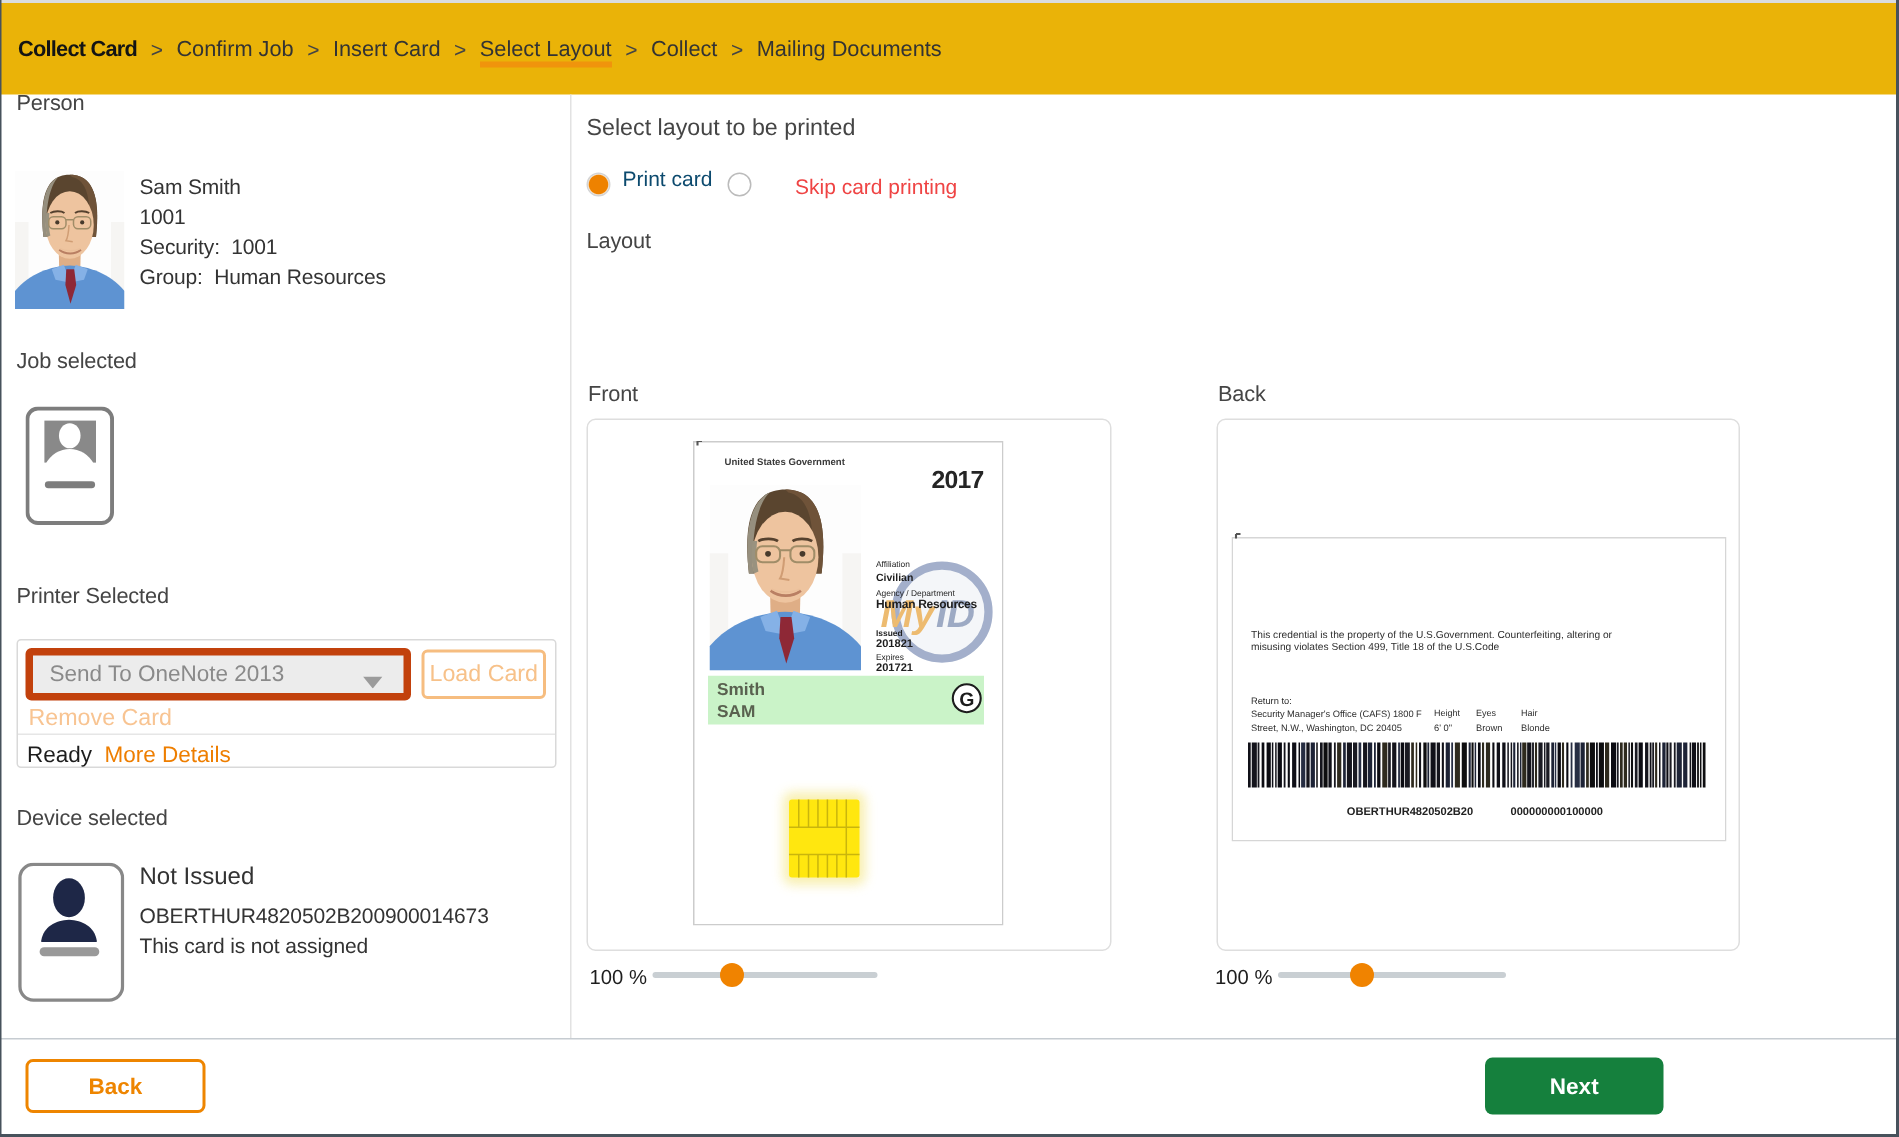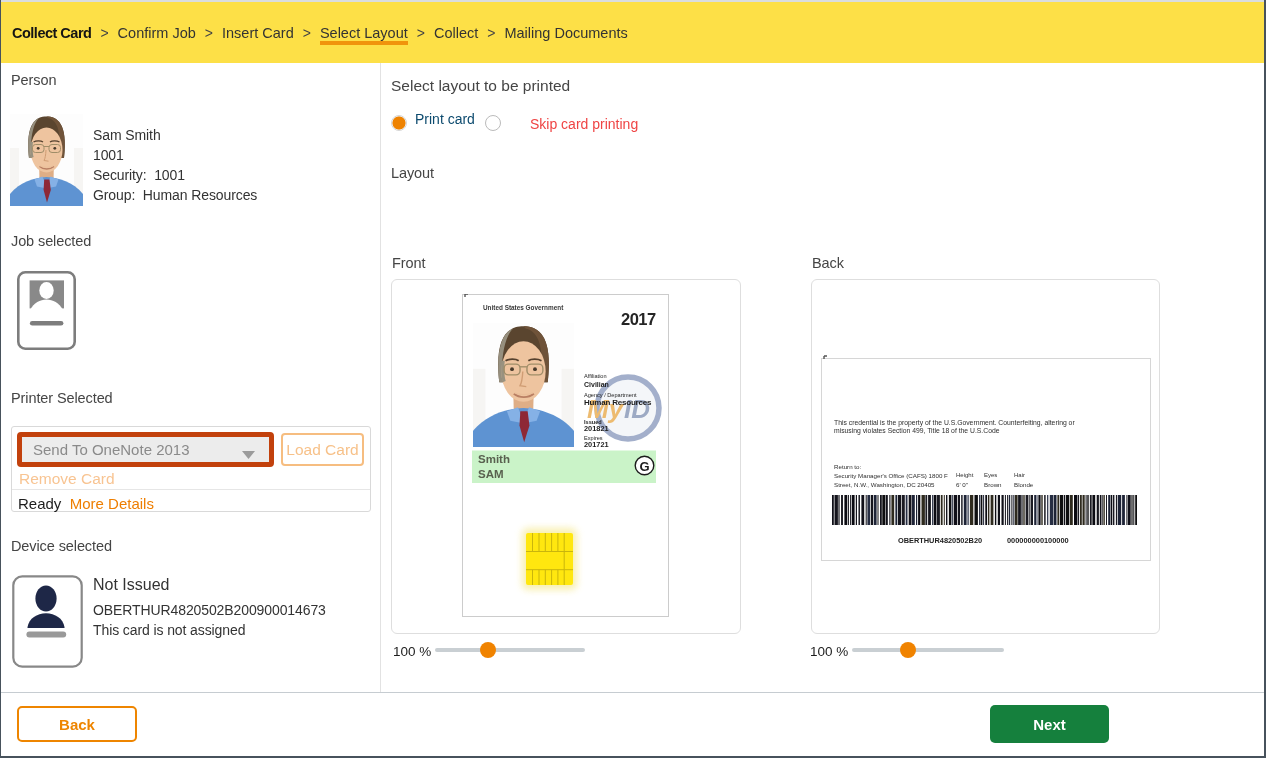--- a/index.html
+++ b/index.html
@@ -1,18 +1,18 @@
 <!DOCTYPE html>
 <html><head><meta charset="utf-8">
 <style>
 * { margin:0; padding:0; box-sizing:border-box; }
 body { font-family:"Liberation Sans", sans-serif; }
 #page { position:relative; width:1266px; height:758px; background:#ffffff; overflow:hidden; }
 .edge { position:absolute; background:#47525c; }
-#topbar { position:absolute; left:0; top:0; width:1266px; height:63px; background:#fde047; border-top:2px solid #dadddf; }
+#topbar { position:absolute; left:0; top:0; width:1266px; height:63px; background:#eab308; border-top:2px solid #dadddf; }
 #crumbs { position:absolute; left:12px; top:0; height:61px; display:flex; align-items:center; font-size:14.5px; color:#333; white-space:nowrap; }
 #crumbs .sep { margin:0 9px; color:#444; font-size:14px; }
 #crumbs .cur { position:relative; }
 #crumbs .cur:after { content:""; position:absolute; left:0; right:0; bottom:-4px; height:3.5px; background:#f0940c; }
 .seclab { position:absolute; font-size:14.5px; color:#454545; letter-spacing:-0.1px; }
 .tblock { position:absolute; font-size:14px; color:#333; line-height:20px; white-space:nowrap; letter-spacing:-0.1px; }
 .btn { position:absolute; display:flex; align-items:center; justify-content:center; font-size:15px; font-weight:bold; border-radius:5px; }
 .btn.ghost { border:2px solid #ee8500; color:#ee8500; background:#fff; }
 </style></head>
 <body>
@@ -29,21 +29,21 @@
         <span class="sep">&gt;</span>
         <span>Collect</span>
         <span class="sep">&gt;</span>
         <span>Mailing Documents</span>
     </div>
   </div>
 
   <div style="position:absolute;left:380px;top:63px;width:1px;height:629px;background:#e2e2e2"></div>
   <div style="position:absolute;left:0;top:692px;width:1266px;height:1px;background:#c6ccd1"></div>
 
-  <div class="seclab" style="left:11px;top:72px">Person</div>
+  <div class="seclab" style="left:11px;top:61px">Person</div>
   <div style="position:absolute;left:10px;top:114px;width:73px;height:92px"><svg x="0" y="0" width="73" height="92" viewBox="0 0 73 92" preserveAspectRatio="none">
 <rect width="73" height="92" fill="#fdfdfd"></rect>
 <rect x="0" y="34" width="9" height="58" fill="#f6f5f3"></rect>
 <rect x="64" y="34" width="9" height="58" fill="#f6f5f3"></rect>
 <path d="M29,46 L44,46 L43.5,67 C40,70.5 33,70.5 29.5,67 Z" fill="#dfae86"></path>
 <path d="M0,92 L0,80 C10,68 24,63.5 36.5,63 C49,63.5 63,68 73,80 L73,92 Z" fill="#5e93d2"></path>
 <path d="M24.5,65.5 L32.5,62.5 L37,74.5 L27,72.5 Z" fill="#85b1e6"></path>
 <path d="M48.5,65.5 L40.5,62.5 L36,74.5 L46,72.5 Z" fill="#85b1e6"></path>
 <path d="M34.2,65.5 L39.5,65.5 L40.8,76 L37,88.5 L33.6,76 Z" fill="#8e2836"></path>
 <path d="M19,44 C15,9 26,2.5 36.5,2.5 C47,2.5 58,9 54,44 Z" fill="#5a452f"></path>
@@ -55,21 +55,21 @@
 <rect x="39" y="30.5" width="11.5" height="8" rx="3" fill="none" stroke="#a08d68" stroke-width="1"></rect>
 <path d="M34,32.5 L39,32.5" stroke="#a08d68" stroke-width="1" fill="none"></path>
 <circle cx="28.2" cy="34.3" r="1.4" fill="#473a2c"></circle>
 <circle cx="44.8" cy="34.3" r="1.4" fill="#473a2c"></circle>
 <path d="M23.5,28 C26,26.5 31,26.5 33,28" stroke="#55412e" stroke-width="1.3" fill="none"></path>
 <path d="M40,28 C42,26.5 47,26.5 49.5,28" stroke="#55412e" stroke-width="1.3" fill="none"></path>
 <path d="M36,36 C35.7,41 35.2,44.5 34,46.5 L38.5,47.2" stroke="#d09d74" stroke-width="1" fill="none"></path>
 <path d="M29.5,52.5 C33.5,55.8 40,55.8 44,52.5" stroke="#b97f63" stroke-width="1.4" fill="none"></path>
 <path d="M30,51.8 C33.5,53.6 40,53.6 43.5,51.8" stroke="#eabf9a" stroke-width="0.9" fill="none"></path>
 </svg></div>
-  <div class="tblock" style="left:93px;top:125px">Sam Smith<br>1001<br>Security:&nbsp; 1001<br>Group:&nbsp; Human Resources</div>
+  <div class="tblock" style="left:93px;top:114px">Sam Smith<br>1001<br>Security:&nbsp; 1001<br>Group:&nbsp; Human Resources</div>
 
   <div class="seclab" style="left:11px;top:233px">Job selected</div>
   <svg style="position:absolute;left:17px;top:271px" width="59" height="79" viewBox="0 0 59 79">
 <rect x="1.3" y="1.3" width="56.4" height="76.4" rx="7" fill="#ffffff" stroke="#7d7d7d" stroke-width="2.6"></rect>
 <rect x="12.6" y="9.4" width="34.4" height="28" fill="#898989"></rect>
 <ellipse cx="29.5" cy="19.5" rx="7.2" ry="8.4" fill="#ffffff"></ellipse>
 <path d="M13,39 C17,31.5 23,28.6 29.5,28.4 C36,28.6 42,31.5 46,39 L46,42 L13,42 Z" fill="#ffffff"></path>
 <rect x="12.9" y="49.9" width="33.5" height="4.6" rx="2.3" fill="#7d7d7d"></rect>
 </svg>
 
@@ -94,21 +94,21 @@
 </svg>
   <div style="position:absolute;left:93px;top:576px;font-size:16px;color:#333">Not Issued</div>
   <div class="tblock" style="left:93px;top:600px">OBERTHUR4820502B200900014673<br>This card is not assigned</div>
 
   <div style="position:absolute;left:391px;top:77px;font-size:15.5px;color:#454545">Select layout to be printed</div>
   <div style="position:absolute;left:391px;top:115px;width:16px;height:16px;border-radius:50%;border:1px solid #d4d4d4;background:radial-gradient(circle,#ee8200 0 62%,#ffffff 71%)"></div>
   <div style="position:absolute;left:415px;top:111px;font-size:14px;color:#0c4a6e">Print card</div>
   <div style="position:absolute;left:485px;top:115px;width:16px;height:16px;border-radius:50%;border:1.5px solid #bbbbbb;background:#fff"></div>
   <div style="position:absolute;left:530px;top:116px;font-size:14px;color:#ef4444">Skip card printing</div>
 
-  <div class="seclab" style="left:391px;top:165px">Layout</div>
+  <div class="seclab" style="left:391px;top:153px">Layout</div>
 
   <div class="seclab" style="left:392px;top:255px">Front</div>
   <div class="seclab" style="left:812px;top:255px">Back</div>
   <div style="position:absolute;left:391px;top:279px;width:350px;height:355px;border:1px solid #dedede;border-radius:6px"></div>
   <div style="position:absolute;left:811px;top:279px;width:349px;height:355px;border:1px solid #dedede;border-radius:6px"></div>
 
   <svg style="position:absolute;left:462px;top:294px" width="207" height="323" viewBox="0 0 207 323">
 <rect x="0.5" y="0.5" width="206" height="322" fill="#ffffff" stroke="#cccccc" stroke-width="1"></rect>
 <path d="M3,0 L3,3 M3,0 L6,0" stroke="#555" stroke-width="1.4" fill="none"></path>
 <text x="21" y="16" font-family="Liberation Sans, sans-serif" font-size="6.4" font-weight="bold" fill="#3a3a3a">United States Government</text>

